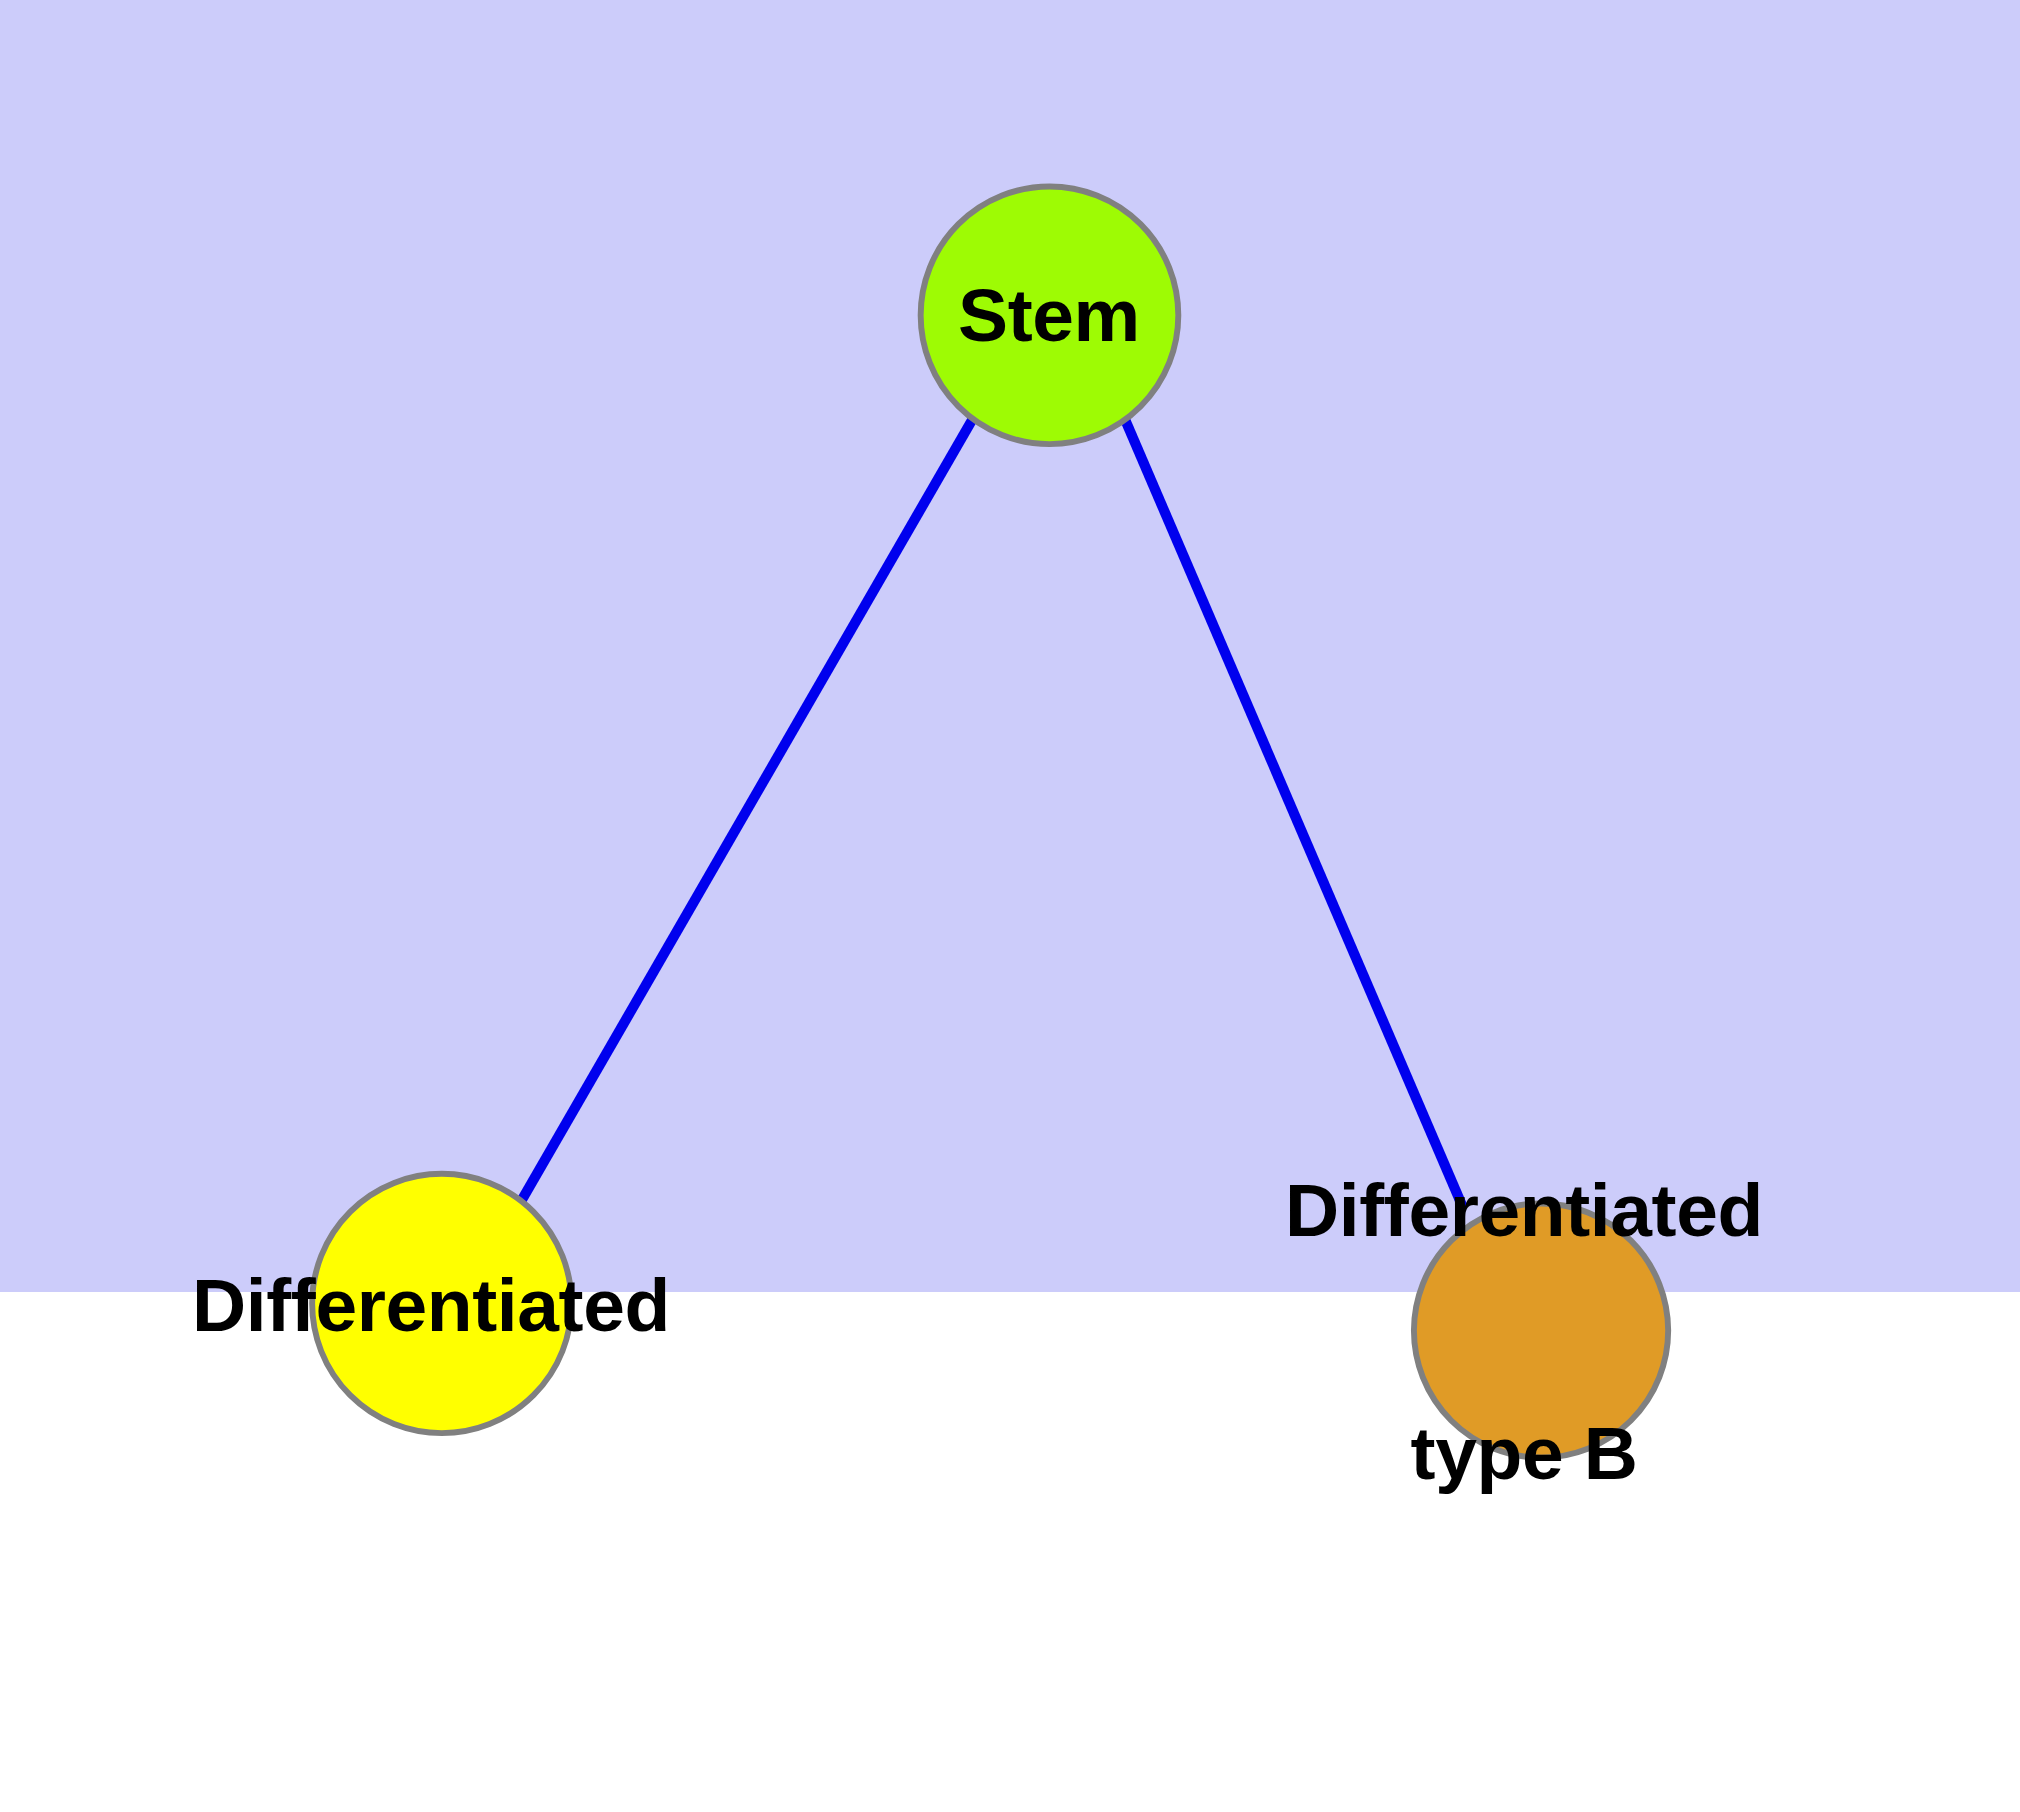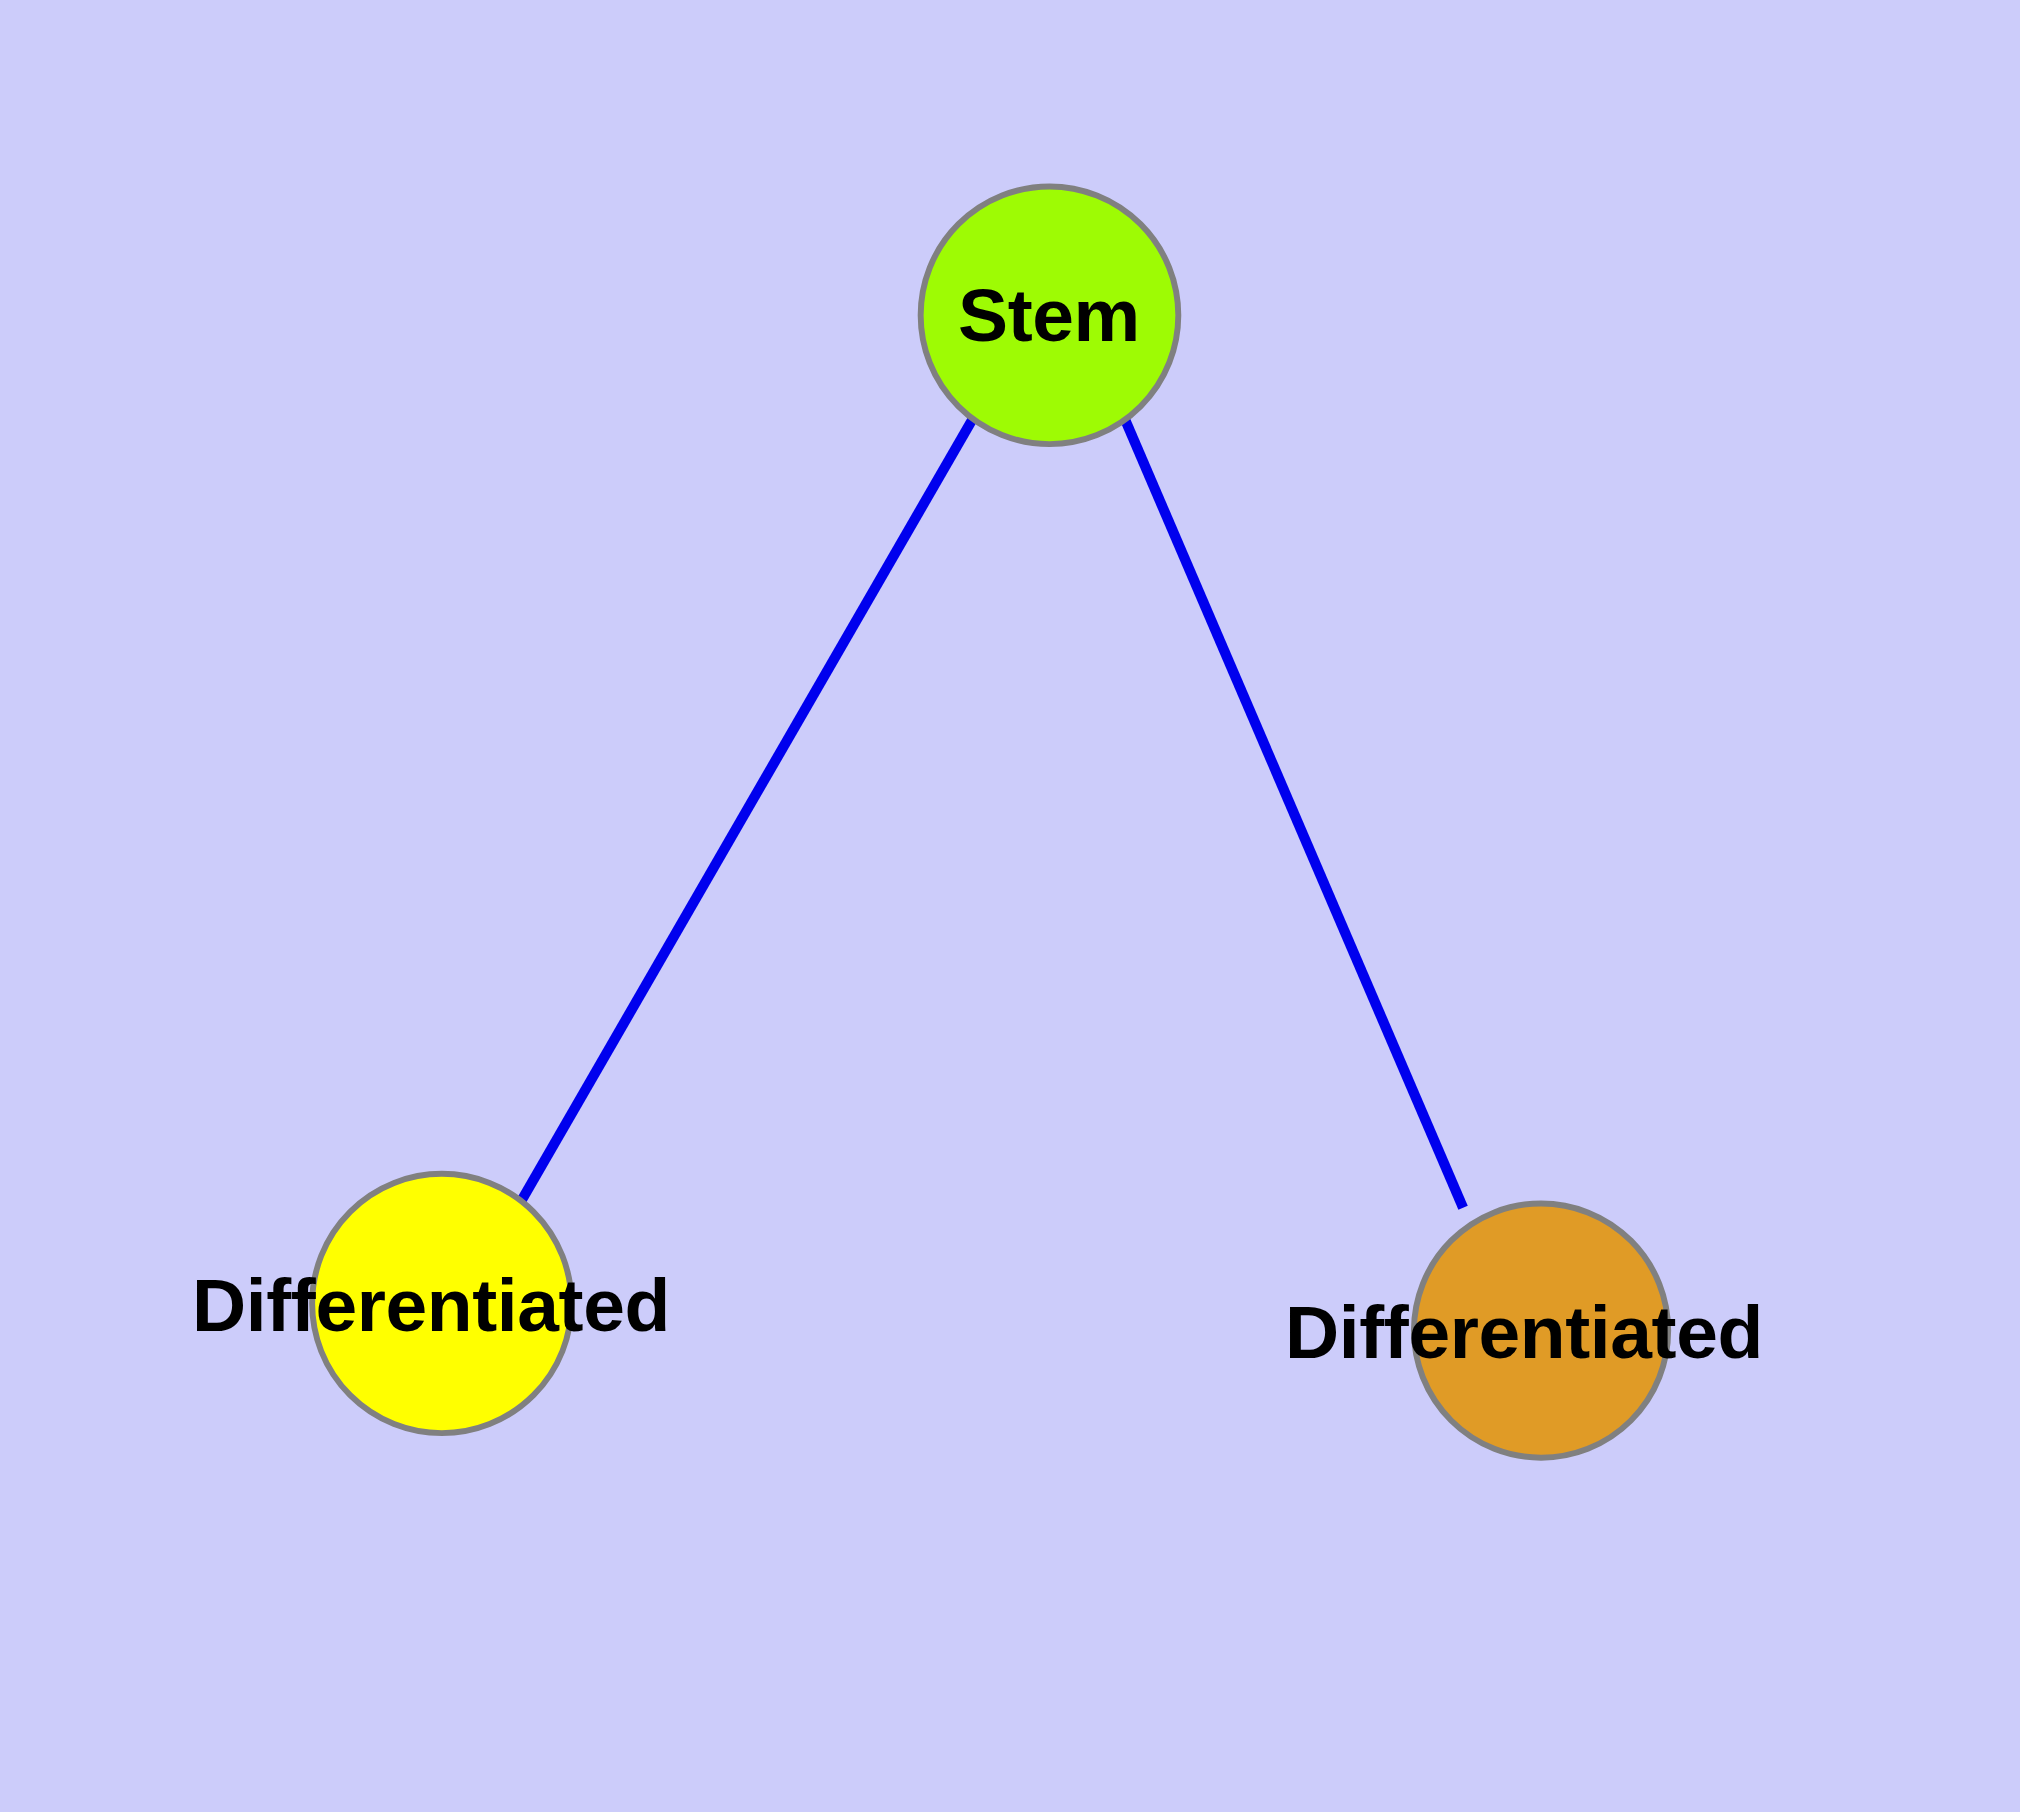--- a/index.html
+++ b/index.html
@@ -9,21 +9,21 @@
   }
   body {
     width: 2021px;
     height: 1812px;
     overflow: hidden;
     font-family: "Liberation Sans", sans-serif;
   }
   #graph-canvas {
     position: relative;
     width: 2021px;
-    height: 1812px;
+    height: 1292px;
     background: #ccccfa;
   }
   #graph-svg {
     position: absolute;
     top: 0;
     left: 0;
     width: 2021px;
     height: 1812px;
     display: block;
   }
@@ -73,16 +73,17 @@
   </svg>
 
   <div class="node-label" id="label-stem">Stem</div>
 
   <div class="node-label" id="label-diff-a">
     <div>Differentiated</div>
   </div>
 
   <div class="node-label" id="label-diff-b">
     <div>Differentiated</div>
+    <div>type B</div>
   </div>
 
 </div>
 
 
 </body></html>

